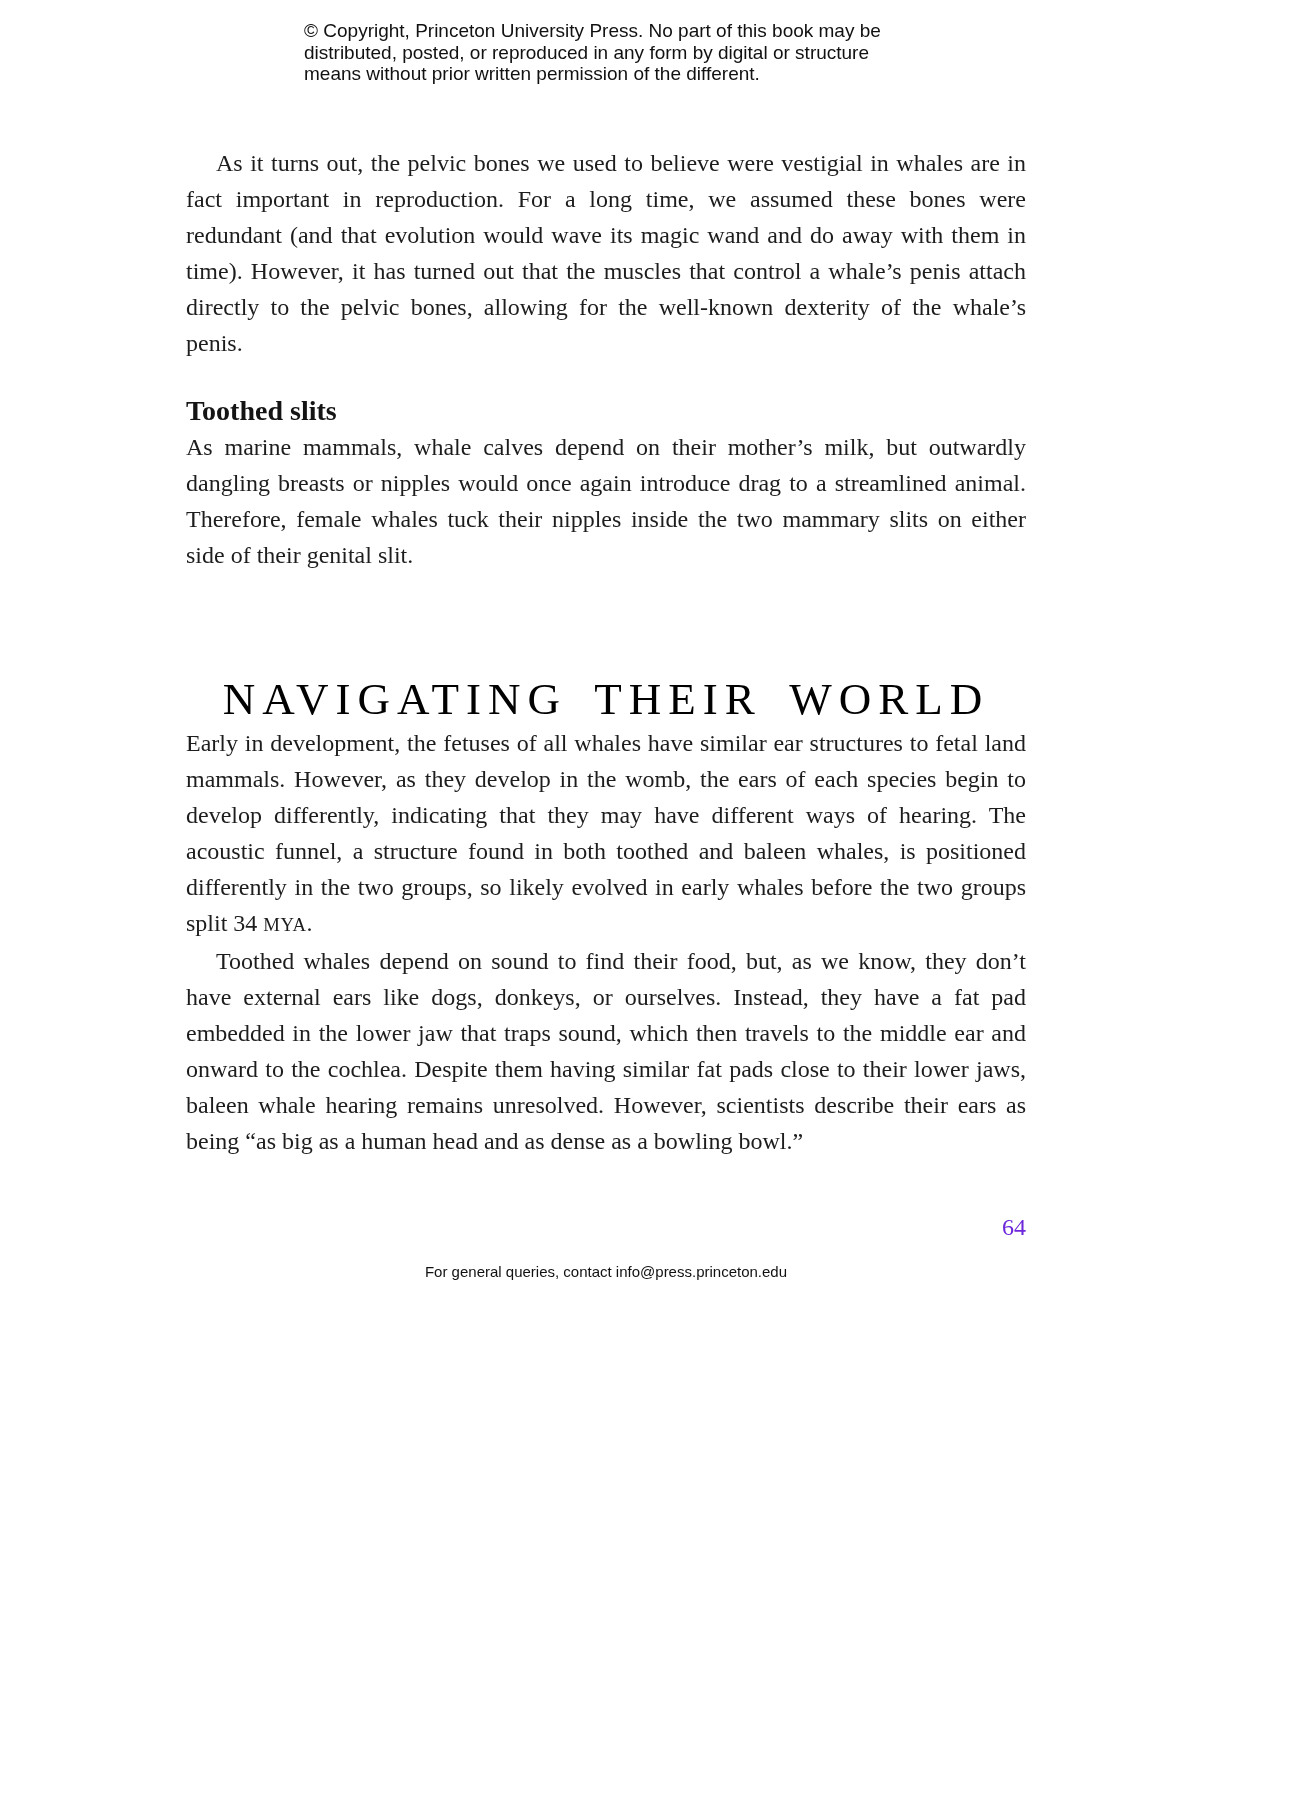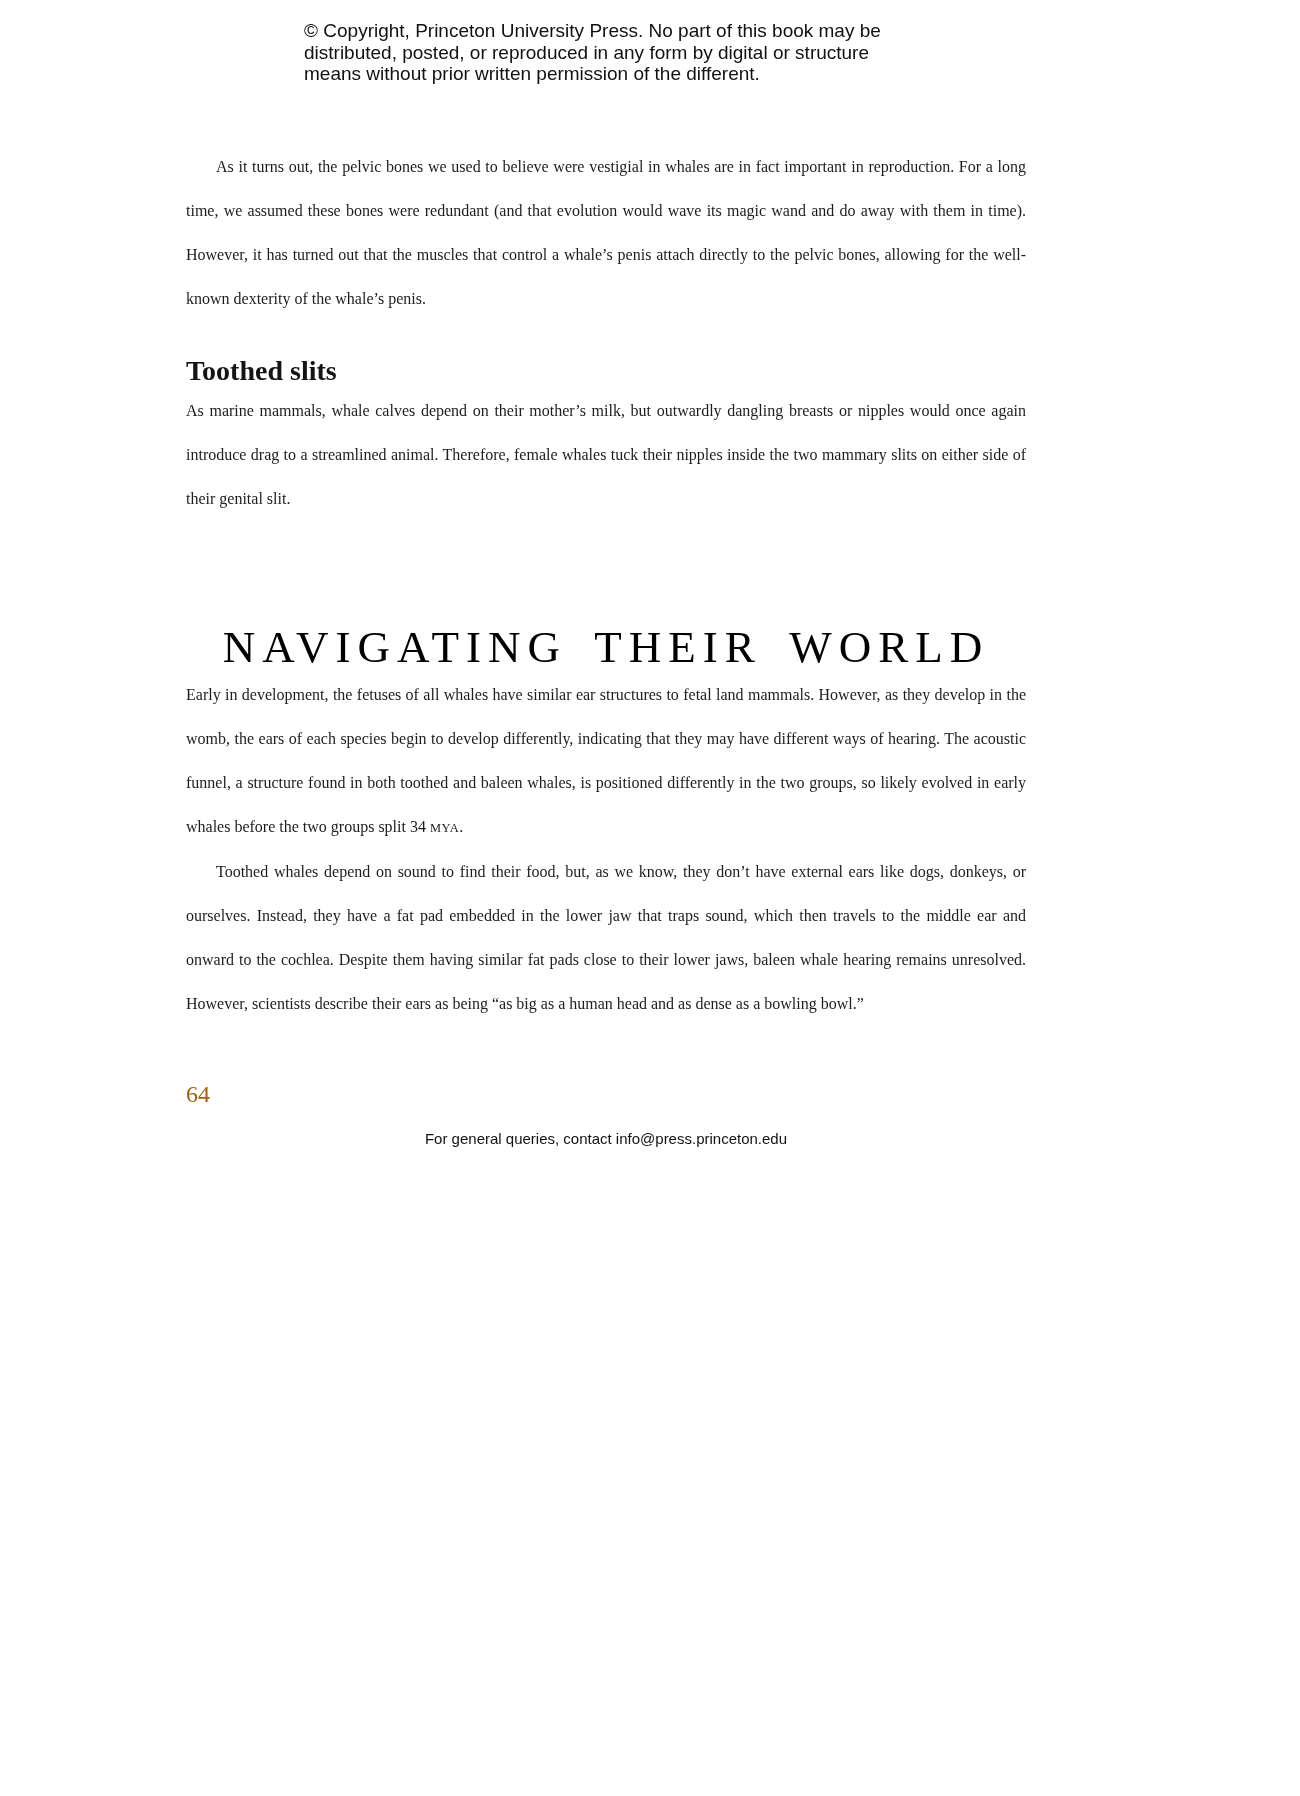--- a/index.html
+++ b/index.html
@@ -28,22 +28,22 @@
   }
   .running-head {
     text-align: center;
     font-size: 19px;
     letter-spacing: 4.5px;
     word-spacing: 6px;
     margin-top: 9px;
     color: #222222;
   }
   .body-para {
-    font-size: 16px;
-    line-height: 44px;
+    font-size: 24px;
+    line-height: 36px;
     text-align: justify;
     color: #1d1d1d;
   }
   .indent { text-indent: 30px; }
   .intro { margin-top: 60px; }
   .section-heading {
     font-size: 28px;
     font-weight: bold;
     line-height: 36px;
     color: #141414;
@@ -58,24 +58,24 @@
     word-spacing: 10px;
     line-height: 52px;
     margin-top: 100px;
     color: #000000;
   }
   .smallcaps {
     font-size: 0.78em;
     letter-spacing: 0.5px;
   }
   .page-number {
-    text-align: left;
+    text-align: right;
     font-size: 24px;
     margin-top: 55px;
-    color: #a16207;
+    color: #6d28d9;
   }
   .footer {
     font-family: "Liberation Sans", sans-serif;
     text-align: center;
     font-size: 15px;
     margin-top: 22px;
     color: #111111;
   }
 </style>
 </head>

